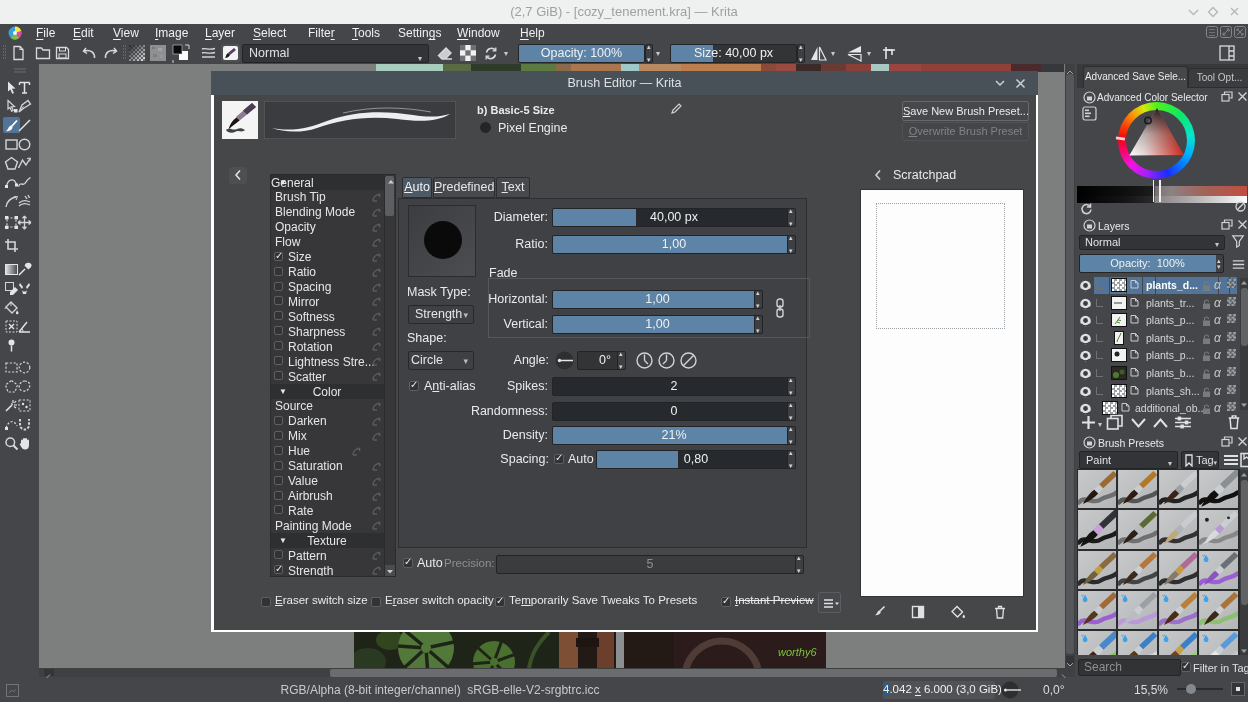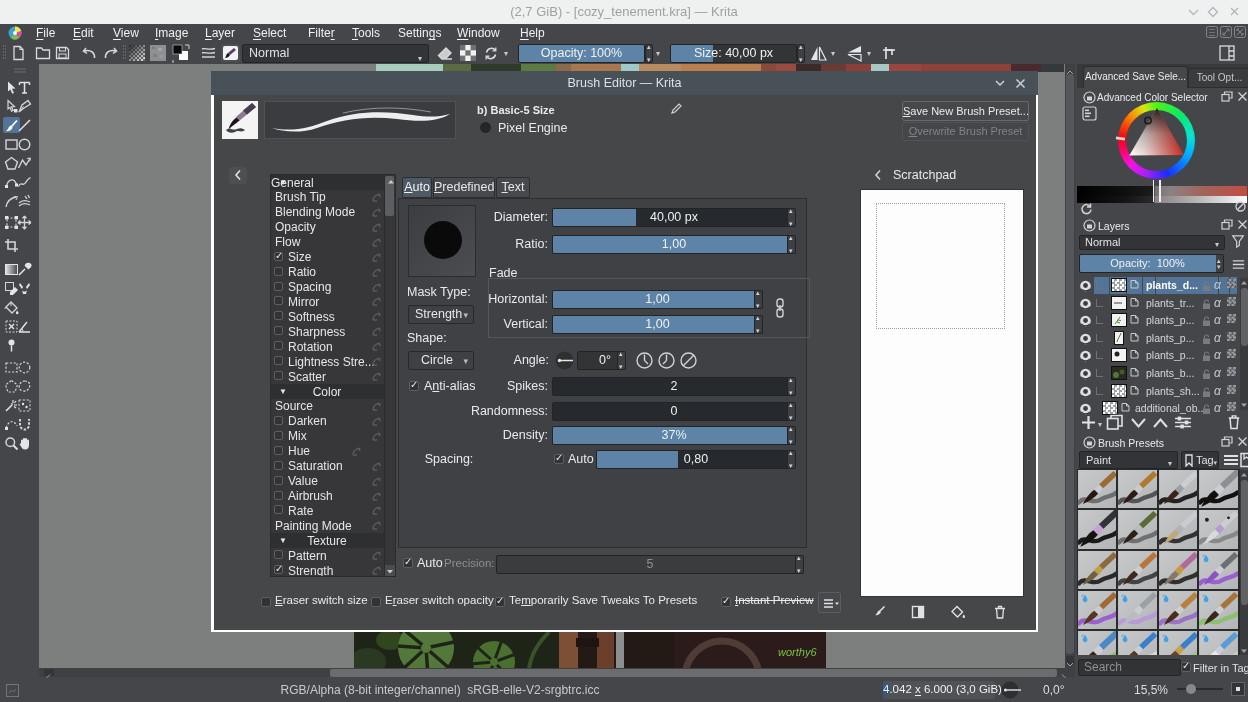--- a/index.html
+++ b/index.html
@@ -1318,21 +1318,21 @@
         </div>
         <div class="spin" style="left:540.5px;top:220px;width:9px;height:19px"></div>
         <svg class="abs" style="left:561.5px;top:203px" width="10" height="20" viewBox="0 0 10 20">
           <rect x="2" y="1" width="6" height="8" rx="2.5" fill="none" stroke="#cfd3d5" stroke-width="1.4"></rect>
           <rect x="2" y="11" width="6" height="8" rx="2.5" fill="none" stroke="#cfd3d5" stroke-width="1.4"></rect>
           <path d="M5,7 v6" stroke="#cfd3d5" stroke-width="1.4"></path>
         </svg>
         <div class="abs dtext" style="left:193.5px;top:190px">Mask Type:</div>
         <div class="combo2" style="left:194.5px;top:210px;width:66px;height:19px;line-height:17px;padding-left:6px">Strength</div>
         <div class="abs dtext" style="left:193.5px;top:236px">Shape:</div>
-        <div class="combo2" style="left:194.5px;top:256px;width:66px;height:19px;line-height:17px;padding-left:12px">Circle</div>
+        <div class="combo2" style="left:194.5px;top:256px;width:66px;height:19px;line-height:17px;padding-left:2px">Circle</div>
         <div class="abs dtext" style="left:135.5px;top:258px;width:200px;text-align:right;color:#e8ebec">Angle:</div>
         <svg class="abs" style="left:341.5px;top:256px" width="20" height="19" viewBox="0 0 20 19">
           <circle cx="9.5" cy="9.5" r="9" fill="#2e2f31"></circle>
           <circle cx="4.5" cy="9.5" r="1.7" fill="#e4e7e8"></circle>
           <path d="M6,9.5 H18" stroke="#e4e7e8" stroke-width="1.5"></path>
         </svg>
         <div class="abs" style="left:363.5px;top:256px;width:49px;height:19px;background:#333436;border:1px solid #232425;border-radius:2px;color:#eef1f2;font-size:12.5px;text-align:right;line-height:17px;padding-right:14px">0°</div>
         <div class="spin" style="left:403.5px;top:256px;width:9px;height:19px"></div>
         <svg class="abs" style="left:422.5px;top:257px" width="17" height="17" viewBox="0 0 17 17">
           <circle cx="8.5" cy="8.5" r="7.5" fill="none" stroke="#cfd3d5" stroke-width="1.4"></circle>
@@ -1354,24 +1354,24 @@
         </div>
         <div class="spin" style="left:573.5px;top:282px;width:9px;height:19px"></div>
         <div class="abs dtext" style="left:134.5px;top:309px;width:200px;text-align:right;color:#e8ebec">Randomness:</div>
         <div class="slider" style="left:338.5px;top:307px;width:244px;height:19px;line-height:17px;font-size:12.5px;color:#eef1f2;background:#26292e">
           <div class="lab">0</div>
         </div>
         <div class="spin" style="left:573.5px;top:307px;width:9px;height:19px"></div>
         <div class="abs dtext" style="left:134.5px;top:333px;width:200px;text-align:right;color:#e8ebec">Density:</div>
         <div class="slider" style="left:338.5px;top:331px;width:244px;height:19px;line-height:17px;font-size:12.5px;color:#eef1f2;background:#26292e">
           <div class="fill" style="width:243px"></div>
-          <div class="lab">37%</div>
+          <div class="lab">21%</div>
         </div>
         <div class="spin" style="left:573.5px;top:331px;width:9px;height:19px"></div>
-        <div class="abs dtext" style="left:135.5px;top:357px;width:200px;text-align:center;color:#e8ebec">Spacing:</div>
+        <div class="abs dtext" style="left:135.5px;top:357px;width:200px;text-align:right;color:#e8ebec">Spacing:</div>
         <div class="chk on" style="left:340.5px;top:359px"></div>
         <div class="abs dtext" style="left:354.5px;top:357px">Auto</div>
         <div class="slider" style="left:382.5px;top:355px;width:200px;height:19px;line-height:17px;font-size:12.5px;color:#eef1f2;background:#26292e">
           <div class="fill" style="width:81px"></div>
           <div class="lab">0,80</div>
         </div>
         <div class="spin" style="left:573.5px;top:355px;width:9px;height:19px"></div>
         <div class="chk on" style="left:189.5px;top:463px"></div>
         <div class="abs dtext" style="left:203.5px;top:461px">Auto</div>
         <div class="abs dtext gray" style="left:230.5px;top:462px;font-size:11.5px">Precision:</div>

